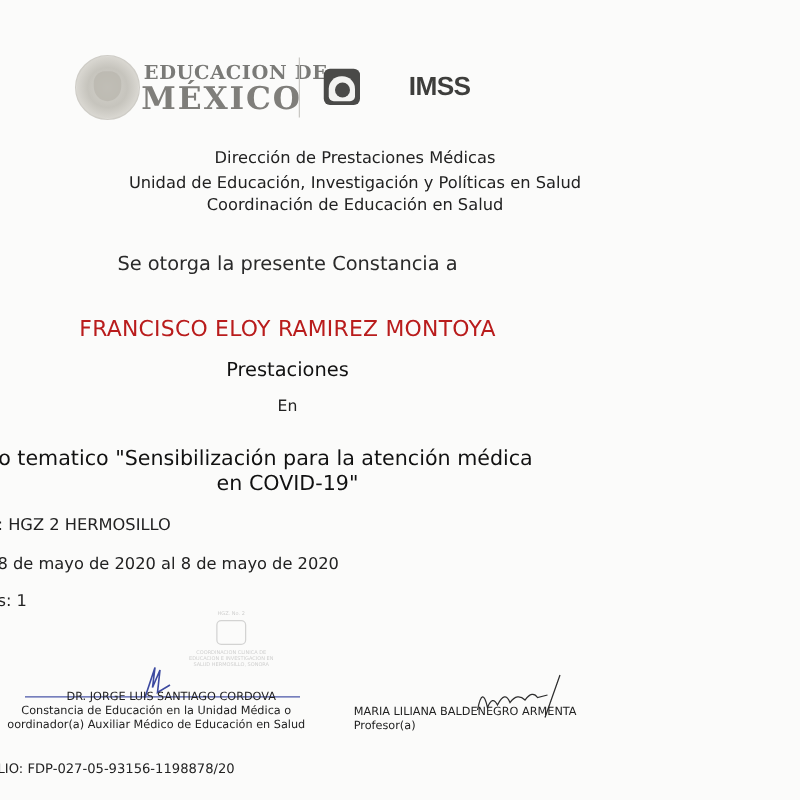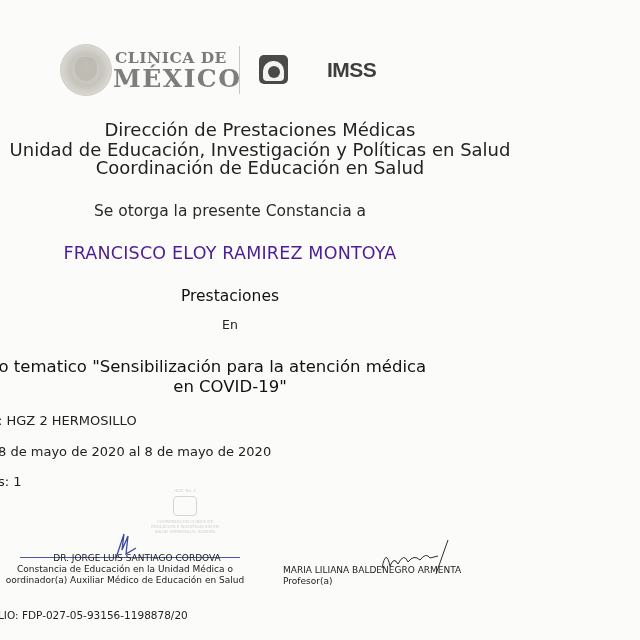--- a/index.html
+++ b/index.html
@@ -31,27 +31,27 @@
     }
     .divider { left: 239px; top: 46px; width: 1px; height: 48px; background: #c9c8c4; }
     .imss-logo {
       left: 259px; top: 55px; width: 29px; height: 29px; border-radius: 5px;
       background: #4a4a48; overflow: hidden;
     }
     .imss-logo .inner1 { position: absolute; left: 4px; top: 6px; width: 21px; height: 20px; border-radius: 10px 10px 4px 4px; background: #f3f3f1; }
     .imss-logo .inner2 { position: absolute; left: 9px; top: 11px; width: 12px; height: 12px; border-radius: 50%; background: #4a4a48; }
     .imss-text { left: 293px; top: 58px; font-family: "Liberation Sans", sans-serif; font-size: 21px; font-weight: bold; color: #3e3e3c; letter-spacing: -0.5px; margin-left: 34px; }
 
-    .heading { left: 0; width: 520px; text-align: center; font-size: 18px; color: #222; }
+    .heading { left: 0; width: 520px; text-align: center; font-size: 13px; color: #222; padding-left: 24px; }
     .h1 { top: 119px; }
     .h2 { top: 139px; }
     .h3 { top: 157px; }
 
     .grant { left: 0; width: 460px; text-align: center; top: 202px; font-size: 15.5px; color: #2a2a2a; }
-    .name  { left: 0; width: 460px; text-align: center; top: 243px; font-size: 17.5px; color: #4c1d95; letter-spacing: 0.2px; }
+    .name  { left: 0; width: 460px; text-align: center; top: 254px; font-size: 17.5px; color: #b91c1c; letter-spacing: 0.2px; }
     .role  { left: 0; width: 460px; text-align: center; top: 287px; font-size: 15.5px; color: #111; }
     .en    { left: 0; width: 460px; text-align: center; top: 317px; font-size: 12.5px; color: #222; }
 
     .event1 { left: -18px; top: 357px; font-size: 16.5px; color: #111; }
     .event2 { left: 0; width: 460px; text-align: center; top: 377px; font-size: 16.5px; color: #111; }
 
     .field { left: -2px; font-size: 13px; color: #222; }
     .f-sede { top: 413px; }
     .f-date { top: 444px; }
     .f-hrs  { top: 474px; }
@@ -72,21 +72,21 @@
 
     .s2-name { left: 283px; top: 565px; font-size: 9px; color: #222; }
     .s2-role { left: 283px; width: 196px; text-align: left; top: 576px; font-size: 9px; color: #222; }
 
     .folio { left: -2px; top: 609px; font-size: 10.5px; color: #222; }
   </style>
 </head>
 <body>
 
 <div class="abs gob-seal"></div>
-<div class="abs gob-text1">CLINICA DE</div>
+<div class="abs gob-text1">EDUCACION DE</div>
 <div class="abs gob-text2">MÉXICO</div>
 <div class="abs divider"></div>
 <div class="abs imss-logo">
   <div class="inner1"></div>
   <div class="inner2"></div>
 </div>
 <div class="abs imss-text">IMSS</div>
 
 <div class="abs heading h1">Dirección de Prestaciones Médicas</div>
 <div class="abs heading h2">Unidad de Educación, Investigación y Políticas en Salud</div>

